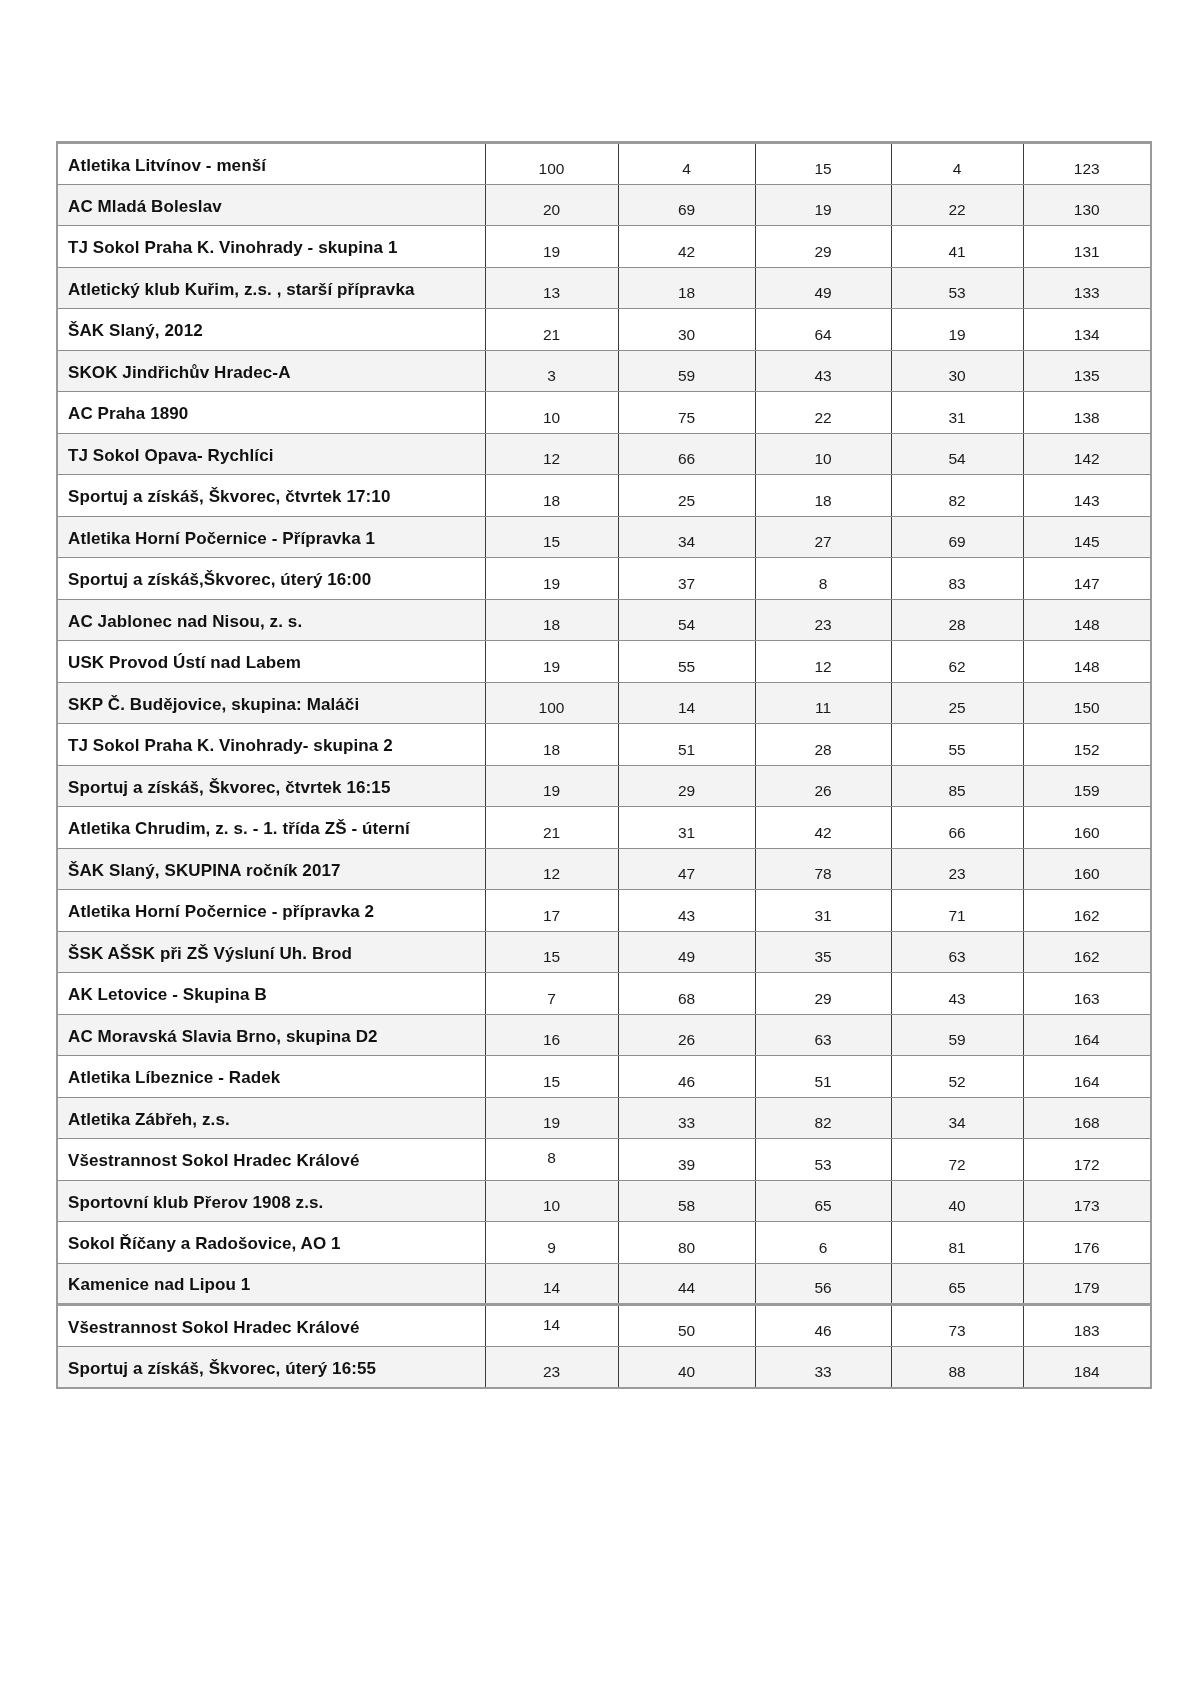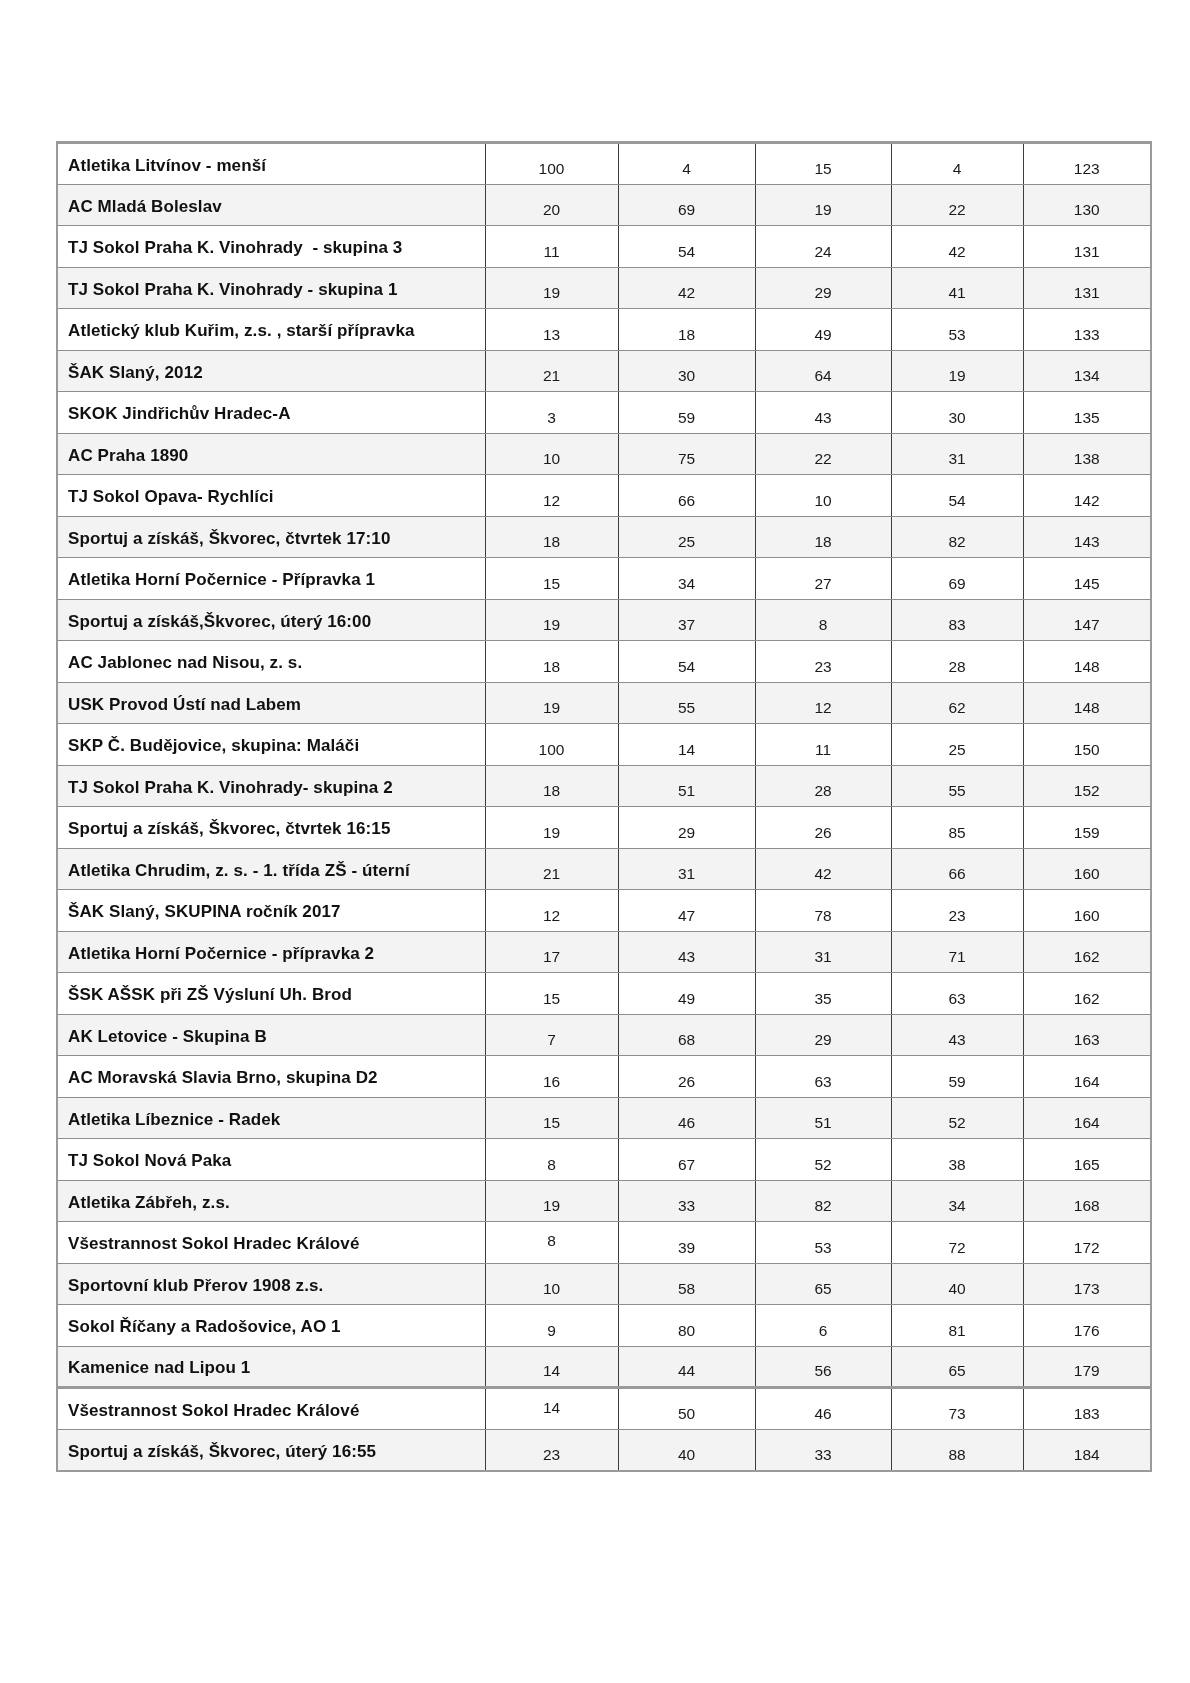--- a/index.html
+++ b/index.html
@@ -94,28 +94,20 @@
         </tr>
         <tr>
           <td class="name-cell">AC Mladá Boleslav</td>
           <td class="value-cell">20</td>
           <td class="value-cell">69</td>
           <td class="value-cell">19</td>
           <td class="value-cell">22</td>
           <td class="value-cell">130</td>
         </tr>
         <tr>
-          <td class="name-cell">TJ Sokol Praha K. Vinohrady  - skupina 3</td>
-          <td class="value-cell">11</td>
-          <td class="value-cell">54</td>
-          <td class="value-cell">24</td>
-          <td class="value-cell">42</td>
-          <td class="value-cell">131</td>
-        </tr>
-        <tr>
           <td class="name-cell">TJ Sokol Praha K. Vinohrady - skupina 1</td>
           <td class="value-cell">19</td>
           <td class="value-cell">42</td>
           <td class="value-cell">29</td>
           <td class="value-cell">41</td>
           <td class="value-cell">131</td>
         </tr>
         <tr>
           <td class="name-cell">Atletický klub Kuřim, z.s. , starší přípravka</td>
           <td class="value-cell">13</td>
@@ -268,28 +260,20 @@
           <td class="value-cell">59</td>
           <td class="value-cell">164</td>
         </tr>
         <tr>
           <td class="name-cell">Atletika Líbeznice - Radek</td>
           <td class="value-cell">15</td>
           <td class="value-cell">46</td>
           <td class="value-cell">51</td>
           <td class="value-cell">52</td>
           <td class="value-cell">164</td>
-        </tr>
-        <tr>
-          <td class="name-cell">TJ Sokol Nová Paka</td>
-          <td class="value-cell">8</td>
-          <td class="value-cell">67</td>
-          <td class="value-cell">52</td>
-          <td class="value-cell">38</td>
-          <td class="value-cell">165</td>
         </tr>
         <tr>
           <td class="name-cell">Atletika Zábřeh, z.s.</td>
           <td class="value-cell">19</td>
           <td class="value-cell">33</td>
           <td class="value-cell">82</td>
           <td class="value-cell">34</td>
           <td class="value-cell">168</td>
         </tr>
         <tr>

